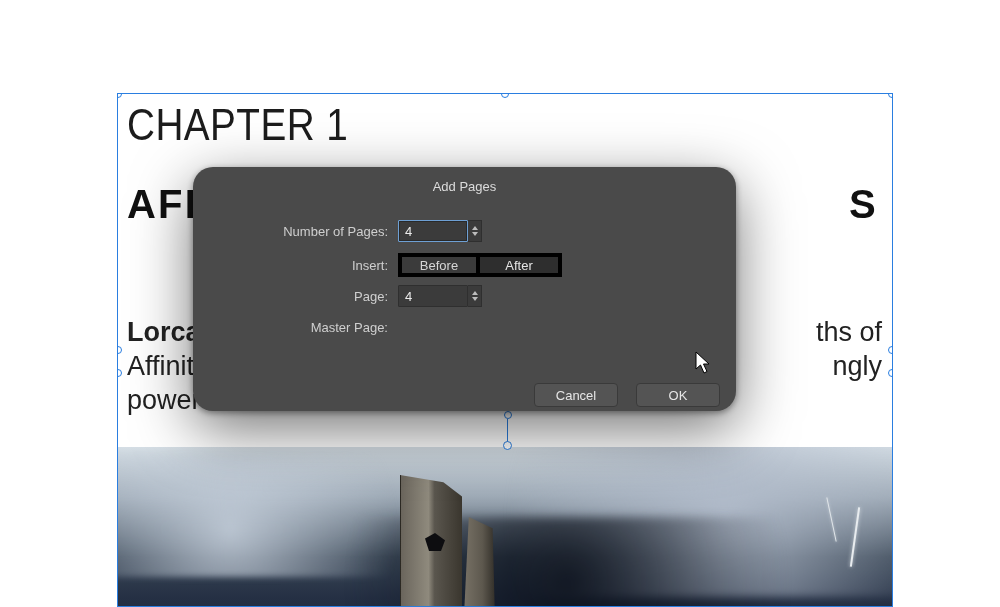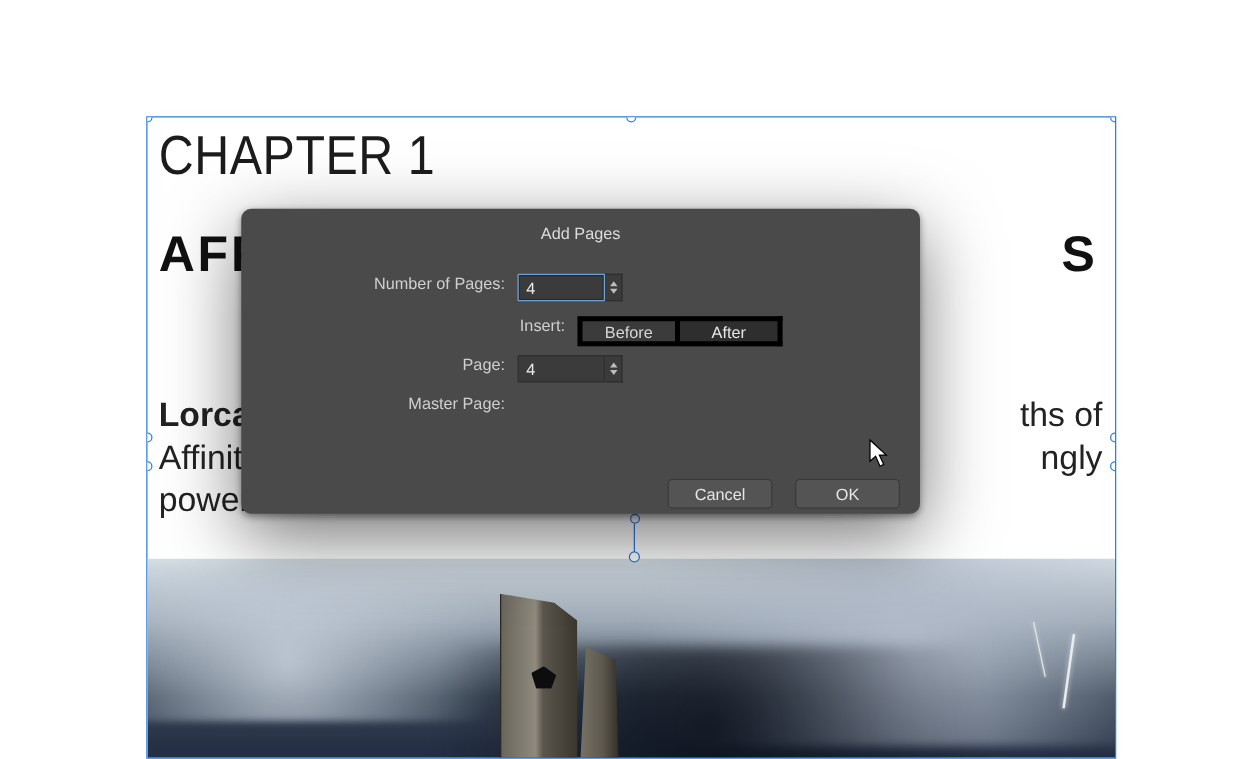--- a/index.html
+++ b/index.html
@@ -68,33 +68,33 @@
     .ruin-b {
       position:absolute; left:344px; top:70px; width:34px; height:140px;
       background: linear-gradient(90deg,#7a7468 0%, #5d584e 60%, #2f2c26 100%);
       clip-path: polygon(20% 0%, 90% 8%, 100% 100%, 0% 100%);
     }
 
     
     .dialog {
       position: absolute; left: 193px; top: 167px; width: 543px; height: 244px;
       background: #4a4a4a;
-      border-radius: 8px;
+      border-radius: 20px;
       box-shadow: 0 18px 60px rgba(0,0,0,0.55), 0 2px 6px rgba(0,0,0,0.4);
       color: #d9d9d9;
       font-size: 13px;
     }
     .dialog-title {
       position: absolute; left: 0; top: 12px; width: 100%; text-align: center;
       font-size: 13px; color: #dcdcdc;
     }
-    .row { position: absolute; left: 16px; height: 24px; display: flex; align-items: flex-start; }
+    .row { position: absolute; left: 0; height: 24px; display: flex; align-items: center; }
     .lbl { width: 205px; text-align: right; padding-right: 10px; color: #cfcfcf; font-size: 13px; }
     .row1 { top: 52px; }
-    .row2 { top: 86px; padding-left: 48px; }
+    .row2 { top: 86px; }
     .row3 { top: 117px; }
     .row4 { top: 148px; }
 
     .num-input {
       width: 70px; height: 22px; background: #3b3b3b; border: 1px solid #6ea0d4;
       color: #eaeaea; padding: 0 6px; font-size: 13px; border-radius: 1px;
       display: flex; align-items: center;
       box-shadow: inset 0 0 0 1px rgba(0,0,0,0.3);
     }
     .num-input-plain {

